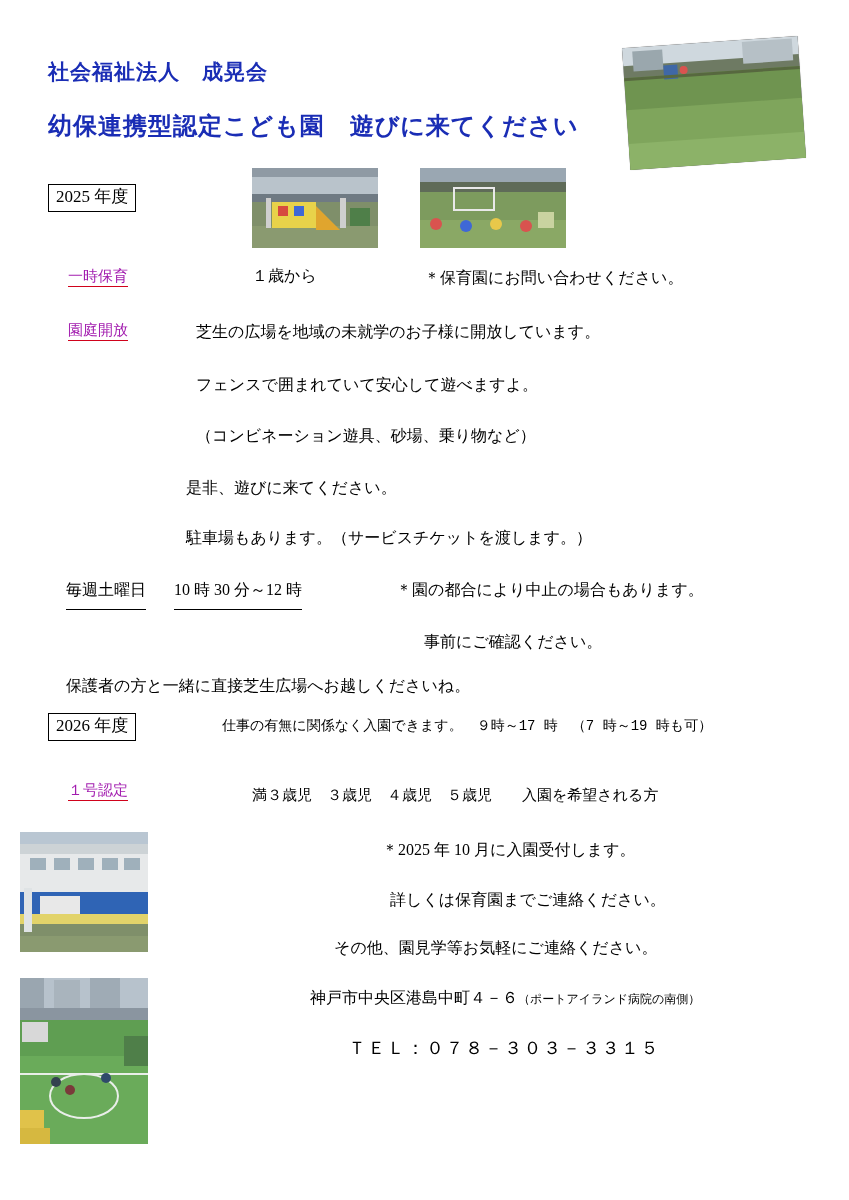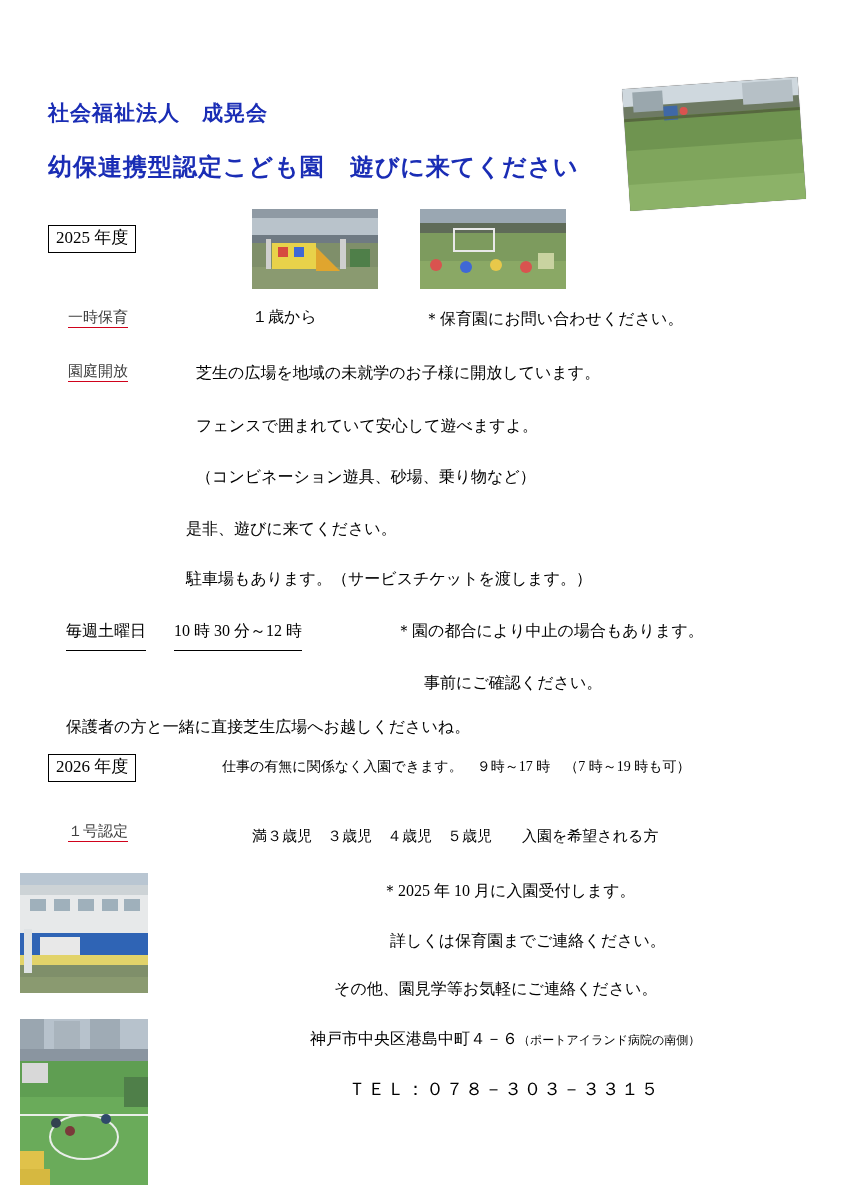--- a/index.html
+++ b/index.html
@@ -12,21 +12,20 @@
     height: 1200px;
     position: relative;
     font-family: "Liberation Serif", "DejaVu Serif", serif;
     color: #000000;
     overflow: hidden;
   }
   .page {
     position: relative;
     width: 849px;
     height: 1056px;
-    margin-top: 41px;
   }
 
   
   .hdr-line1 {
     position: absolute;
     left: 48px;
     top: 58px;
     font-size: 21px;
     font-weight: bold;
     color: #1a2db5;
@@ -91,21 +90,21 @@
     font-size: 17px;
     line-height: 1.1;
     background: #fff;
   }
   #year-2025 { left: 48px; top: 184px; }
   #year-2026 { left: 48px; top: 713px; }
 
   
   .red-label {
     position: absolute;
-    color: #404040;
+    color: #a21caf;
     font-size: 15px;
     border-bottom: 1.5px solid #d0021b;
     padding-bottom: 1px;
     line-height: 1.1;
   }
   #label-ichiji { left: 68px; top: 268px; }
   #label-enteikaihou { left: 68px; top: 322px; }
   #label-ichigou { left: 68px; top: 782px; }
 
   
@@ -134,21 +133,21 @@
   #t-open-4          { left: 186px; top: 478px; }
   #t-open-5          { left: 186px; top: 528px; }
 
   #t-sat-day         { left: 66px;  top: 580px; }
   #t-sat-time        { left: 174px; top: 580px; }
   #t-sat-note        { left: 396px; top: 580px; }
   #t-sat-note2       { left: 424px; top: 632px; }
 
   #t-guardian        { left: 66px;  top: 676px; }
 
-  #t-2026-work       { left: 222px; top: 718px; font-size: 14px; }
+  #t-2026-work       { left: 222px; top: 718px; font-size: 14px; font-family: Liberation Mono, monospace; }
   #t-ichigou-ages    { left: 252px; top: 786px; font-size: 15px; }
   #t-accept          { left: 382px; top: 840px; }
   #t-detail          { left: 390px; top: 890px; }
   #t-other           { left: 334px; top: 938px; }
 
   #t-address         { left: 310px; top: 988px; font-size: 16px; }
   #t-address .paren  { font-size: 12px; }
   #t-tel             { left: 348px; top: 1038px; }
 </style>
 </head>

